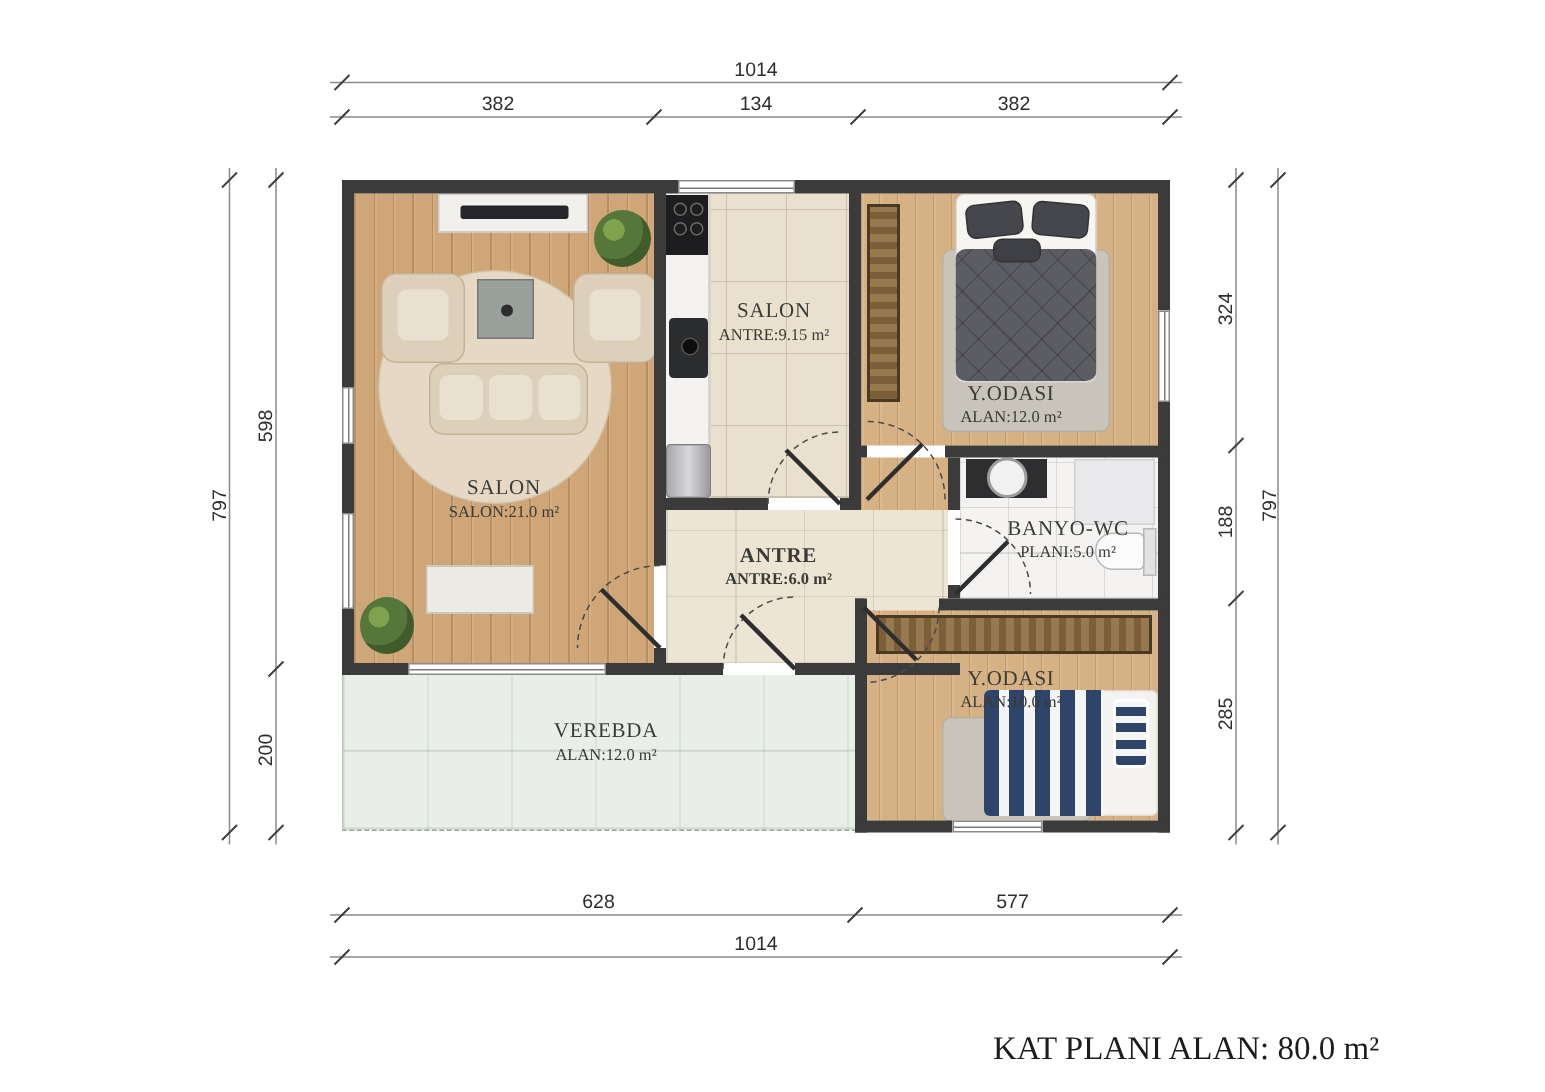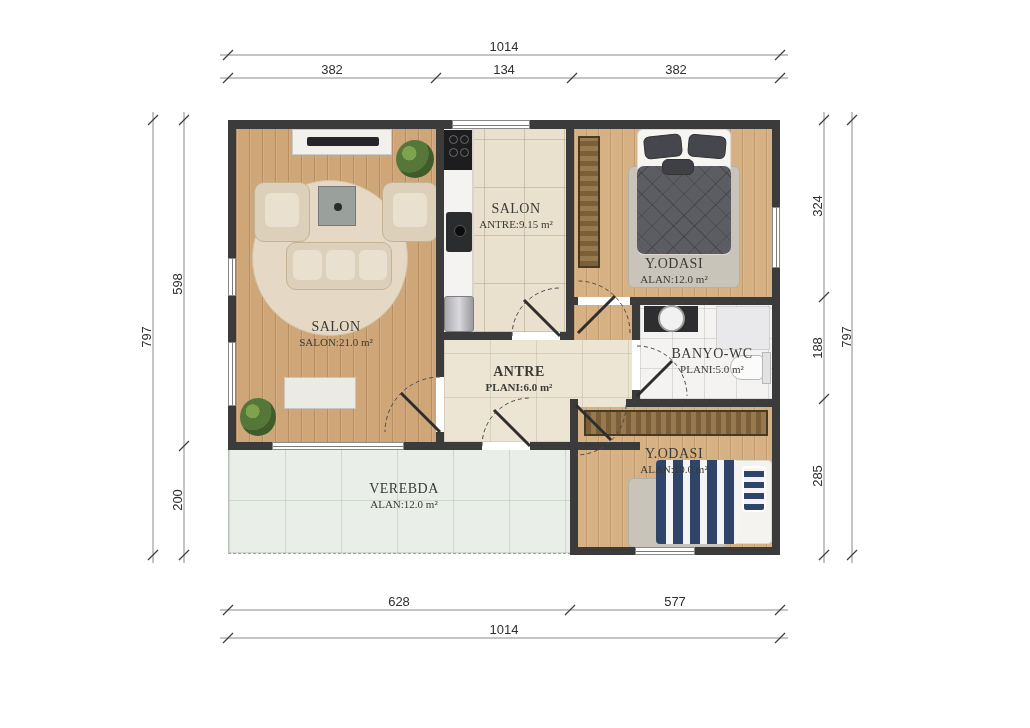--- a/index.html
+++ b/index.html
@@ -207,21 +207,21 @@
   <div class="room-label" style="left:674px;top:270px;">
     <div class="rname">Y.ODASI</div>
     <div class="rarea">ALAN:12.0 m²</div>
   </div>
   <div class="room-label" style="left:712px;top:360px;">
     <div class="rname">BANYO-WC</div>
     <div class="rarea">PLANI:5.0 m²</div>
   </div>
   <div class="room-label" style="left:519px;top:378px;font-weight:bold;">
     <div class="rname">ANTRE</div>
-    <div class="rarea">PLANI:6.0 m²</div>
+    <div class="rarea">ANTRE:6.0 m²</div>
   </div>
   <div class="room-label" style="left:674px;top:460px;">
     <div class="rname">Y.ODASI</div>
     <div class="rarea">ALAN:10.0 m²</div>
   </div>
   <div class="room-label" style="left:404px;top:495px;">
     <div class="rname">VEREBDA</div>
     <div class="rarea">ALAN:12.0 m²</div>
   </div>
 
@@ -233,14 +233,15 @@
   <span class="dim rot" style="left:177px;top:284px;">598</span>
   <span class="dim rot" style="left:177px;top:500px;">200</span>
   <span class="dim rot" style="left:817px;top:206px;">324</span>
   <span class="dim rot" style="left:817px;top:348px;">188</span>
   <span class="dim rot" style="left:817px;top:476px;">285</span>
   <span class="dim rot" style="left:846px;top:337px;">797</span>
   <span class="dim" style="left:399px;top:601px;">628</span>
   <span class="dim" style="left:675px;top:601px;">577</span>
   <span class="dim" style="left:504px;top:629px;">1014</span>
 
+  <div class="plan-title" style="left:662px;top:686px;">KAT PLANI ALAN: 80.0 m²</div>
 
 </div>
 
 </body></html>

